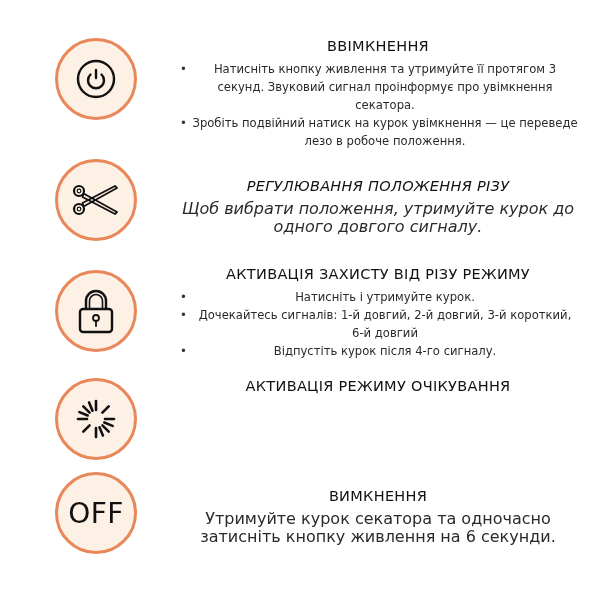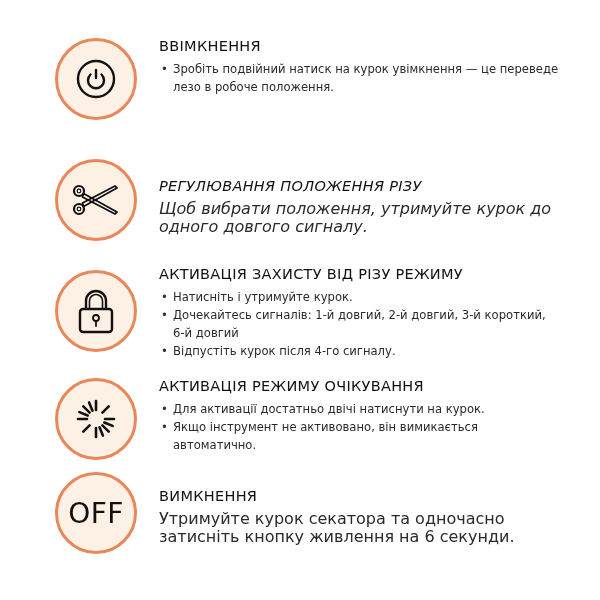--- a/index.html
+++ b/index.html
@@ -1,41 +1,42 @@
 <!DOCTYPE html>
 <html><head>
 <meta charset="utf-8">
 <style>
   html,body{margin:0;padding:0;background:#ffffff;}
   body{width:600px;height:600px;position:relative;overflow:hidden;font-family:"DejaVu Sans","Liberation Sans",sans-serif;color:#1a1a1a;}
   .section{position:absolute;left:0;width:600px;}
   .circle{position:absolute;left:55px;width:76px;height:76px;border-radius:50%;border:3px solid #E8875A;background:#FDF0E4;box-sizing:content-box;display:flex;align-items:center;justify-content:center;}
   .circle svg{display:block;}
   .off-text{font-family:"DejaVu Sans","Liberation Sans",sans-serif;font-size:28px;font-weight:500;color:#111;letter-spacing:0.5px;}
-  .content{position:absolute;left:159px;width:400px;}
+  .content{position:absolute;left:178px;width:400px;text-align:center;}
   .title{font-size:14.5px;font-weight:normal;letter-spacing:0.3px;color:#111;margin:0 0 4px 0;line-height:20px;}
   .para{font-size:16px;line-height:18px;color:#2a2a2a;margin:0;}
   ul{margin:0;padding:0;list-style:none;}
   li{position:relative;padding-left:14px;font-size:11.6px;line-height:18px;color:#2a2a2a;}
   li::before{content:"•";position:absolute;left:2px;top:0;color:#333;}
 </style>
 </head>
 <body>
 
 <div class="section" style="top:0;">
   <div class="circle" style="top:38px;">
     <svg width="44" height="44" viewBox="0 0 44 44">
       <circle cx="22" cy="22" r="18" fill="none" stroke="#111" stroke-width="2.4"></circle>
       <path d="M16.5 17.5 A8 8 0 1 0 27.5 17.5" fill="none" stroke="#111" stroke-width="2.4" stroke-linecap="round"></path>
       <line x1="22" y1="13" x2="22" y2="21" stroke="#111" stroke-width="2.4" stroke-linecap="round"></line>
     </svg>
   </div>
   <div class="content" style="top:36px;">
     <h2 class="title">ВВІМКНЕННЯ</h2>
     <ul>
+      <li>Натисніть кнопку живлення та утримуйте її протягом 3 секунд. Звуковий сигнал проінформує про увімкнення секатора.</li>
       <li>Зробіть подвійний натиск на курок увімкнення — це переведе лезо в робоче положення.</li>
     </ul>
   </div>
 </div>
 
 <div class="section" style="top:0;">
   <div class="circle" style="top:159px;">
     <svg width="50" height="40" viewBox="0 0 50 40">
       <circle cx="8" cy="11" r="5" fill="none" stroke="#111" stroke-width="2.2"></circle>
       <circle cx="8" cy="11" r="1.8" fill="none" stroke="#111" stroke-width="1.2"></circle>
@@ -85,24 +86,20 @@
         <line x1="6.4" y1="6.4" x2="12.7" y2="12.7"></line>
         <line x1="-3.5" y1="-8.3" x2="-6.9" y2="-16.6"></line>
         <line x1="3.5" y1="8.3" x2="6.9" y2="16.6"></line>
         <line x1="8.3" y1="3.5" x2="16.6" y2="6.9"></line>
         <line x1="-8.3" y1="-3.5" x2="-16.6" y2="-6.9"></line>
       </g>
     </svg>
   </div>
   <div class="content" style="top:376px;">
     <h2 class="title">АКТИВАЦІЯ РЕЖИМУ ОЧІКУВАННЯ</h2>
-    <ul>
-      <li>Для активації достатньо двічі натиснути на курок.</li>
-      <li>Якщо інструмент не активовано, він вимикається автоматично.</li>
-    </ul>
   </div>
 </div>
 
 <div class="section" style="top:0;">
   <div class="circle" style="top:472px;">
     <span class="off-text">OFF</span>
   </div>
   <div class="content" style="top:486px;">
     <h2 class="title">ВИМКНЕННЯ</h2>
     <p class="para">Утримуйте курок секатора та одночасно затисніть кнопку живлення на 6 секунди.</p>

